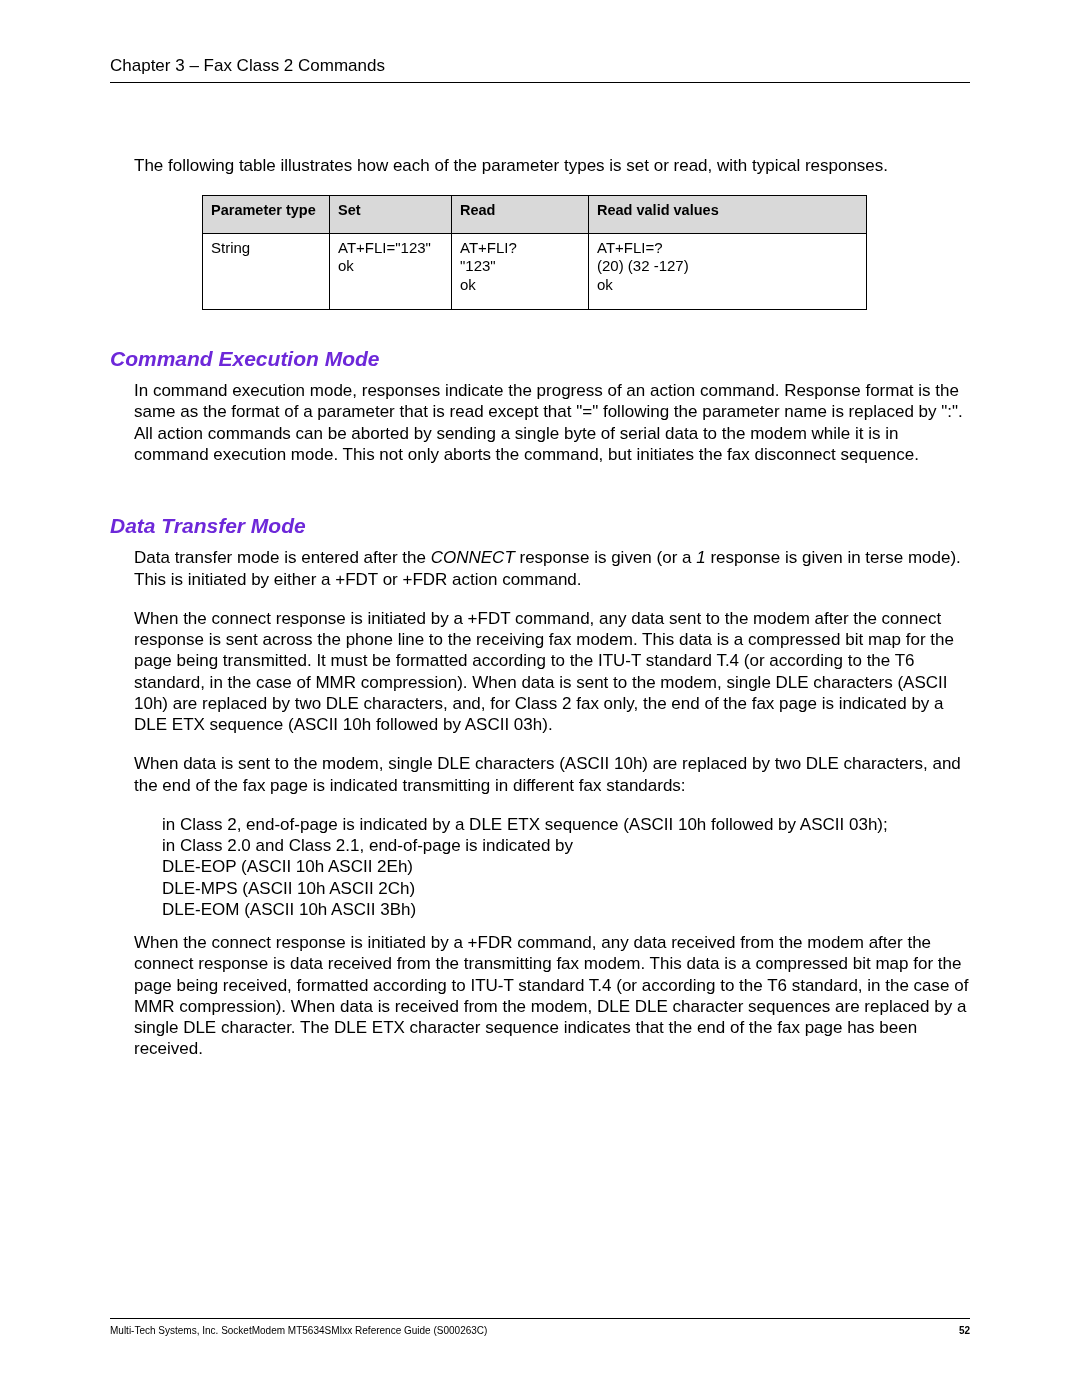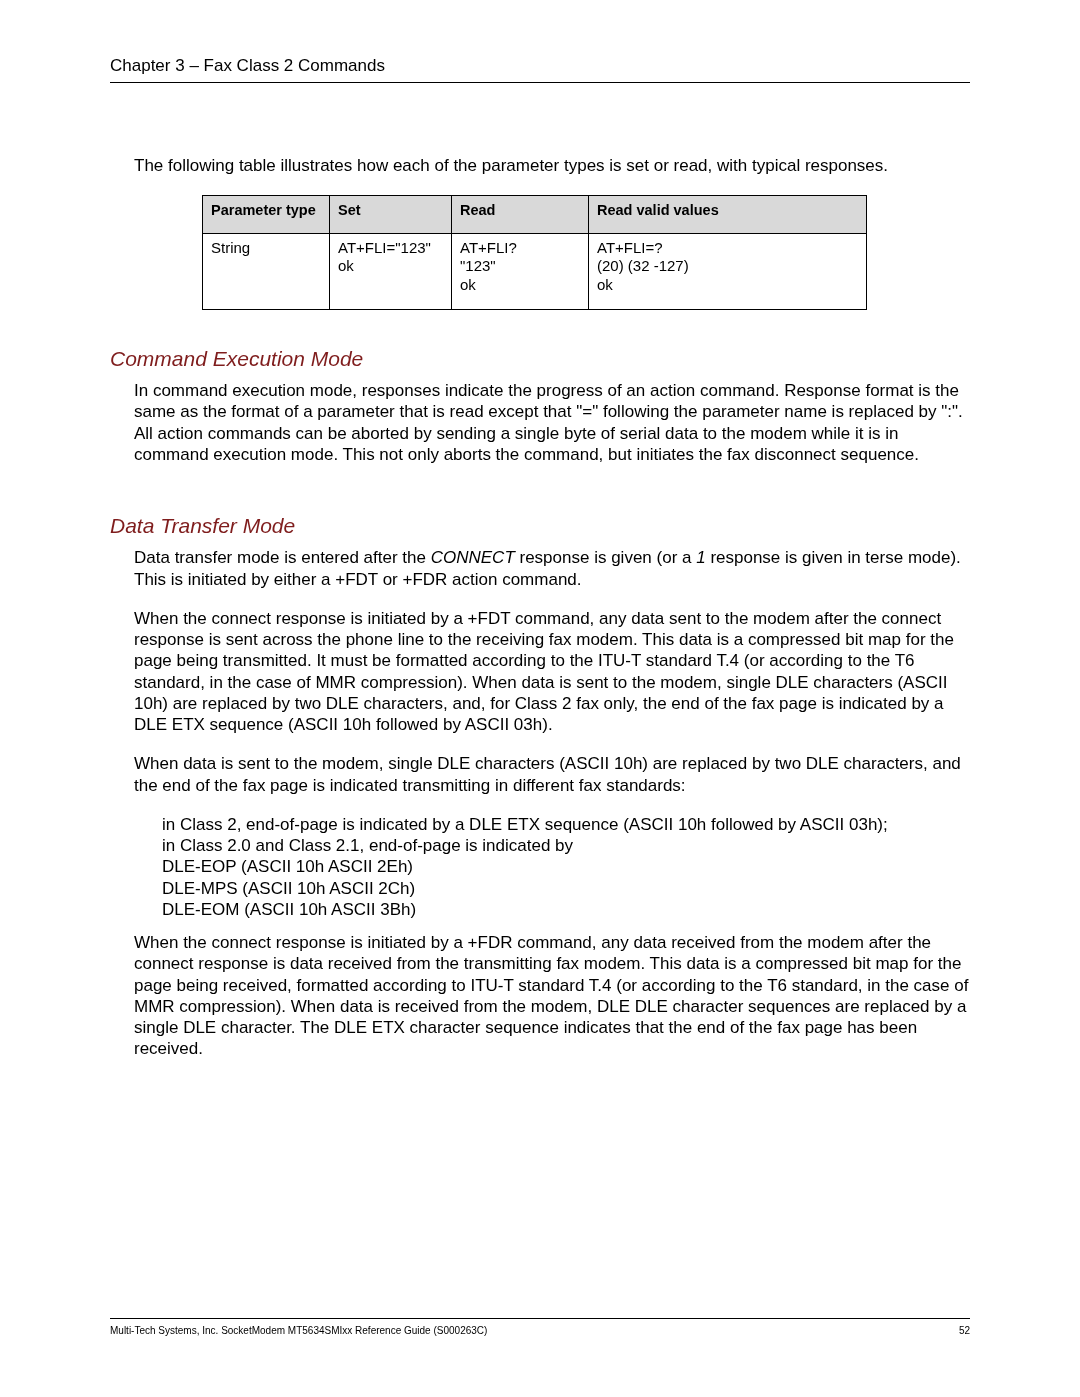--- a/index.html
+++ b/index.html
@@ -52,23 +52,23 @@
   table.param th {
     background: #d9d9d9;
     font-weight: bold;
     font-size: 14.5px;
   }
   table.param .c0 { width: 110px; }
   table.param .c1 { width: 105px; }
   table.param .c2 { width: 120px; }
 
   h2.section {
-    color: #7f1d1d;
+    color: #6d28d9;
     font-style: italic;
-    font-weight: normal;
+    font-weight: bold;
     font-size: 21px;
     margin: 0 0 8px 0;
   }
   .body-para {
     margin: 0 0 18px 24px;
   }
   .indent-block {
     margin: 0 0 12px 52px;
     white-space: pre-line;
   }
@@ -78,21 +78,21 @@
     position: absolute;
     left: 110px;
     right: 110px;
     bottom: 60px;
     border-top: 1px solid #000;
     padding-top: 6px;
     font-size: 10px;
     display: flex;
     justify-content: space-between;
   }
-  .footer .pg { font-weight: normal; }
+  .footer .pg { font-weight: bold; }
   .em { font-style: italic; }
 </style>
 </head>
 <body>
 
 <div class="page">
 
   <div class="header-line">Chapter 3 – Fax Class 2 Commands</div>
 
   <p class="intro">The following table illustrates how each of the parameter types is set or read, with typical responses.</p>

